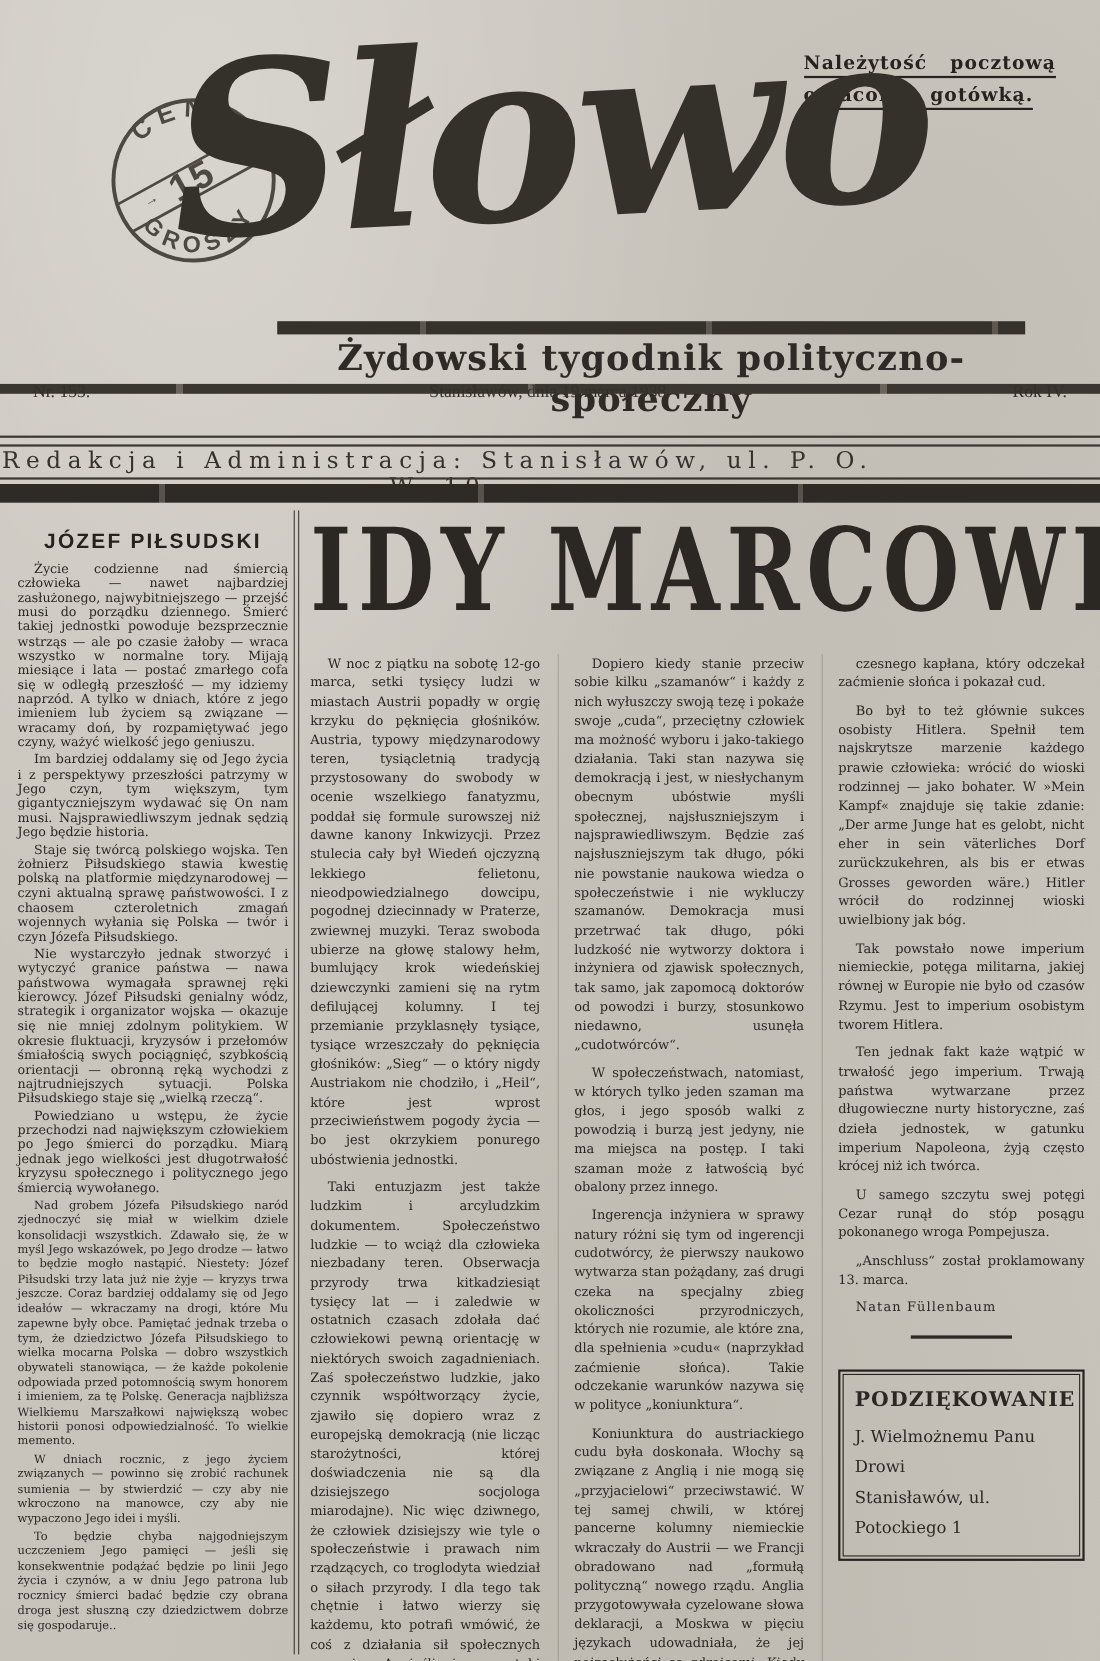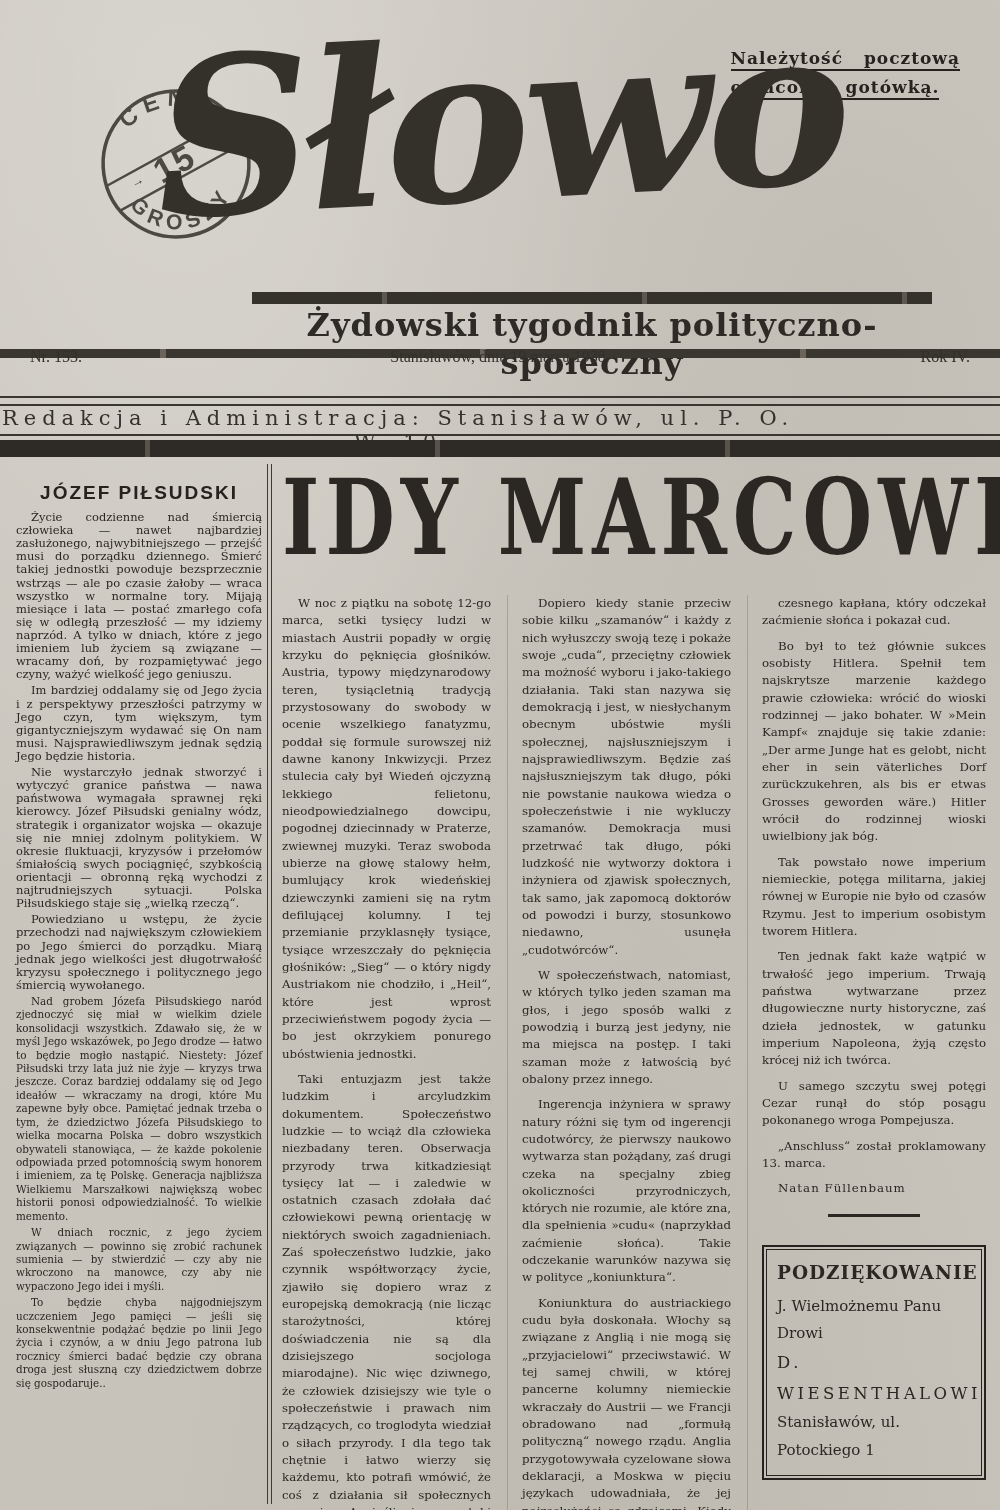--- a/index.html
+++ b/index.html
@@ -108,20 +108,21 @@
   </div>
   <div class="rule-c"></div>
   <div class="address-line">Redakcja i Administracja: Stanisławów, ul. P. O. W. 10</div>
   <div class="rule-d"></div>
   <div class="bar-e"></div>
 
   <div class="left-col">
     <h2 class="left-title">JÓZEF PIŁSUDSKI</h2>
     <p class="norm">Życie codzienne nad śmiercią człowieka — nawet najbardziej zasłużonego, najwybitniejszego — przejść musi do porządku dziennego. Śmierć takiej jednostki powoduje bezsprzecznie wstrząs — ale po czasie żałoby — wraca wszystko w normalne tory. Mijają miesiące i lata — postać zmarłego cofa się w odległą przeszłość — my idziemy naprzód. A tylko w dniach, które z jego imieniem lub życiem są związane — wracamy doń, by rozpamiętywać jego czyny, ważyć wielkość jego geniuszu.</p>
     <p class="norm">Im bardziej oddalamy się od Jego życia i z perspektywy przeszłości patrzymy w Jego czyn, tym większym, tym gigantyczniejszym wydawać się On nam musi. Najsprawiedliwszym jednak sędzią Jego będzie historia.</p>
+    <p class="norm">Staje się twórcą polskiego wojska. Ten żołnierz Piłsudskiego stawia kwestię polską na platformie międzynarodowej — czyni aktualną sprawę państwowości. I z chaosem czteroletnich zmagań wojennych wyłania się Polska — twór i czyn Józefa Piłsudskiego.</p>
     <p class="norm">Nie wystarczyło jednak stworzyć i wytyczyć granice państwa — nawa państwowa wymagała sprawnej ręki kierowcy. Józef Piłsudski genialny wódz, strategik i organizator wojska — okazuje się nie mniej zdolnym politykiem. W okresie fluktuacji, kryzysów i przełomów śmiałością swych pociągnięć, szybkością orientacji — obronną ręką wychodzi z najtrudniejszych sytuacji. Polska Piłsudskiego staje się „wielką rzeczą“.</p>
     <p class="norm">Powiedziano u wstępu, że życie przechodzi nad największym człowiekiem po Jego śmierci do porządku. Miarą jednak jego wielkości jest długotrwałość kryzysu społecznego i politycznego jego śmiercią wywołanego.</p>
     <p class="small">Nad grobem Józefa Piłsudskiego naród zjednoczyć się miał w wielkim dziele konsolidacji wszystkich. Zdawało się, że w myśl Jego wskazówek, po Jego drodze — łatwo to będzie mogło nastąpić. Niestety: Józef Piłsudski trzy lata już nie żyje — kryzys trwa jeszcze. Coraz bardziej oddalamy się od Jego ideałów — wkraczamy na drogi, które Mu zapewne były obce. Pamiętać jednak trzeba o tym, że dziedzictwo Józefa Piłsudskiego to wielka mocarna Polska — dobro wszystkich obywateli stanowiąca, — że każde pokolenie odpowiada przed potomnością swym honorem i imieniem, za tę Polskę. Generacja najbliższa Wielkiemu Marszałkowi największą wobec historii ponosi odpowiedzialność. To wielkie memento.</p>
     <p class="small">W dniach rocznic, z jego życiem związanych — powinno się zrobić rachunek sumienia — by stwierdzić — czy aby nie wkroczono na manowce, czy aby nie wypaczono Jego idei i myśli.</p>
     <p class="small">To będzie chyba najgodniejszym uczczeniem Jego pamięci — jeśli się konsekwentnie podążać będzie po linii Jego życia i czynów, a w dniu Jego patrona lub rocznicy śmierci badać będzie czy obrana droga jest słuszną czy dziedzictwem dobrze się gospodaruje..</p>
 
   </div>
 
   <div class="vrule"></div>
 
@@ -145,21 +146,20 @@
         <p>Ten jednak fakt każe wątpić w trwałość jego imperium. Trwają państwa wytwarzane przez długowieczne nurty historyczne, zaś dzieła jednostek, w gatunku imperium Napoleona, żyją często krócej niż ich twórca.</p>
         <p>U samego szczytu swej potęgi Cezar runął do stóp posągu pokonanego wroga Pompejusza.</p>
         <p>„Anschluss“ został proklamowany 13. marca.</p>
         <p class="main-signature">Natan Füllenbaum</p>
         <div class="short-rule"></div>
 
         <div class="thanks-outer">
           <div class="thanks-inner">
             <h3 class="thanks-title">PODZIĘKOWANIE</h3>
             <span class="thanks-line">J. Wielmożnemu Panu Drowi</span>
-            <span class="thanks-line wide">D. WIESENTHALOWI</span>
             <span class="thanks-line">Stanisławów, ul. Potockiego 1</span>
 
           </div>
         </div>
       </div>
     </div>
   </div>
 
 </div>
 

